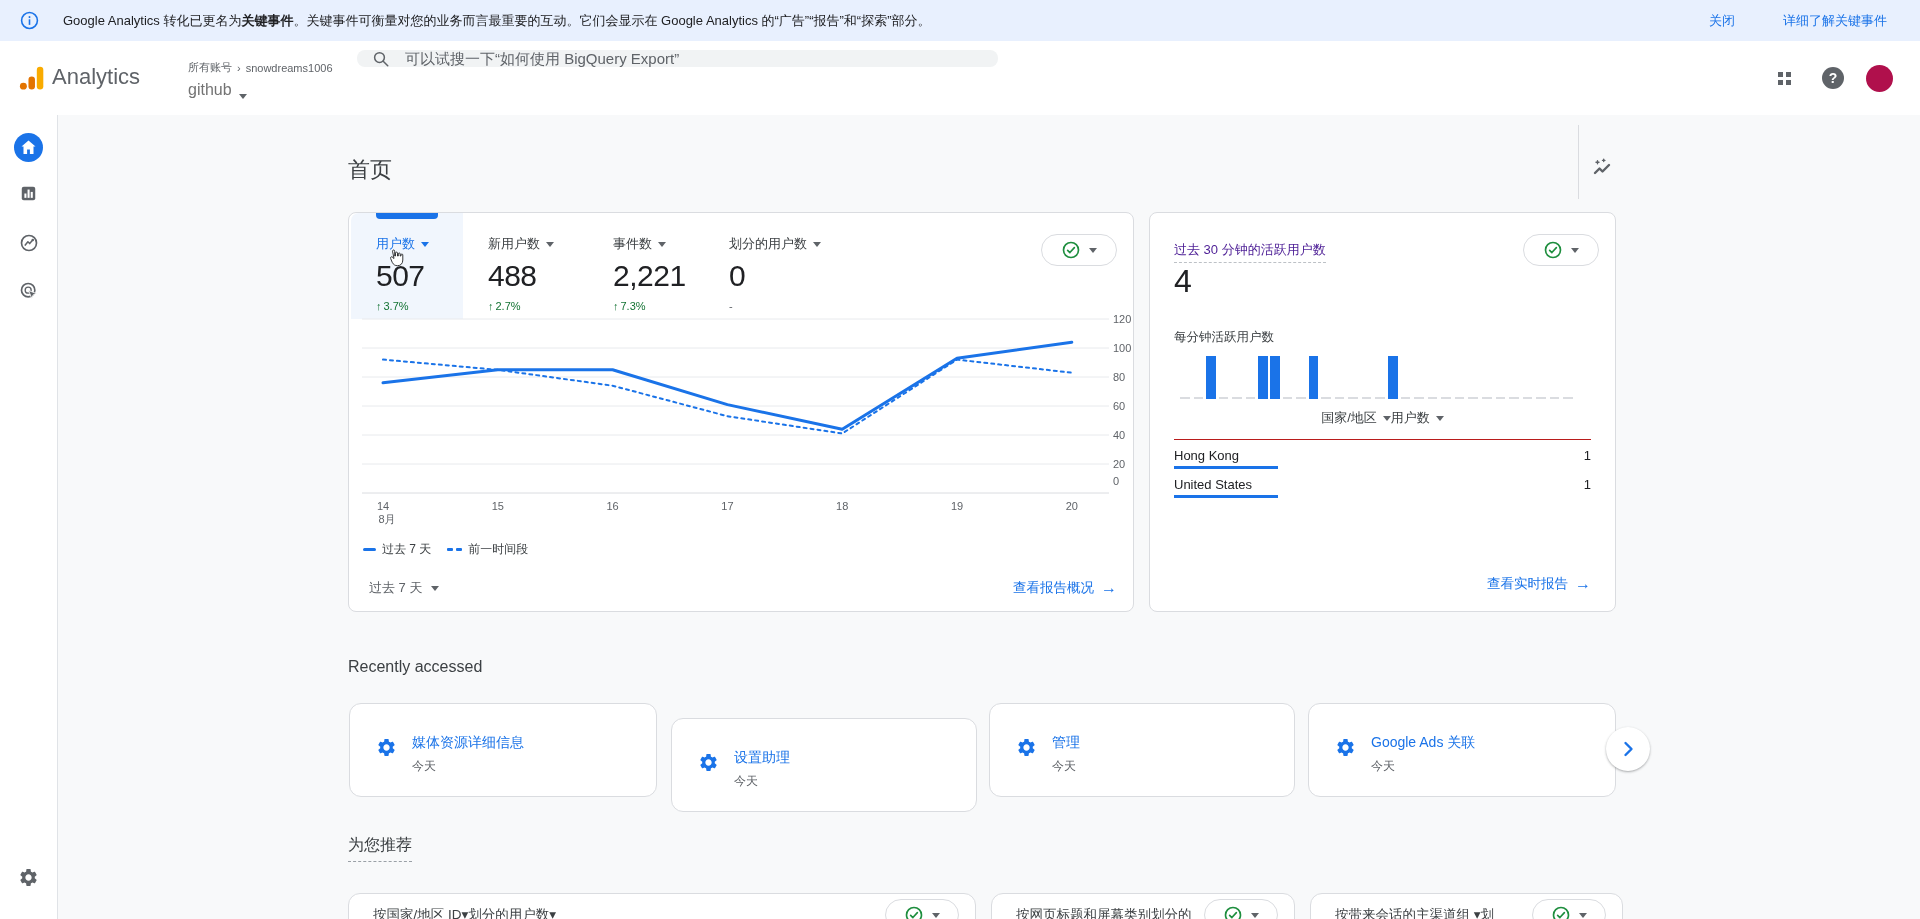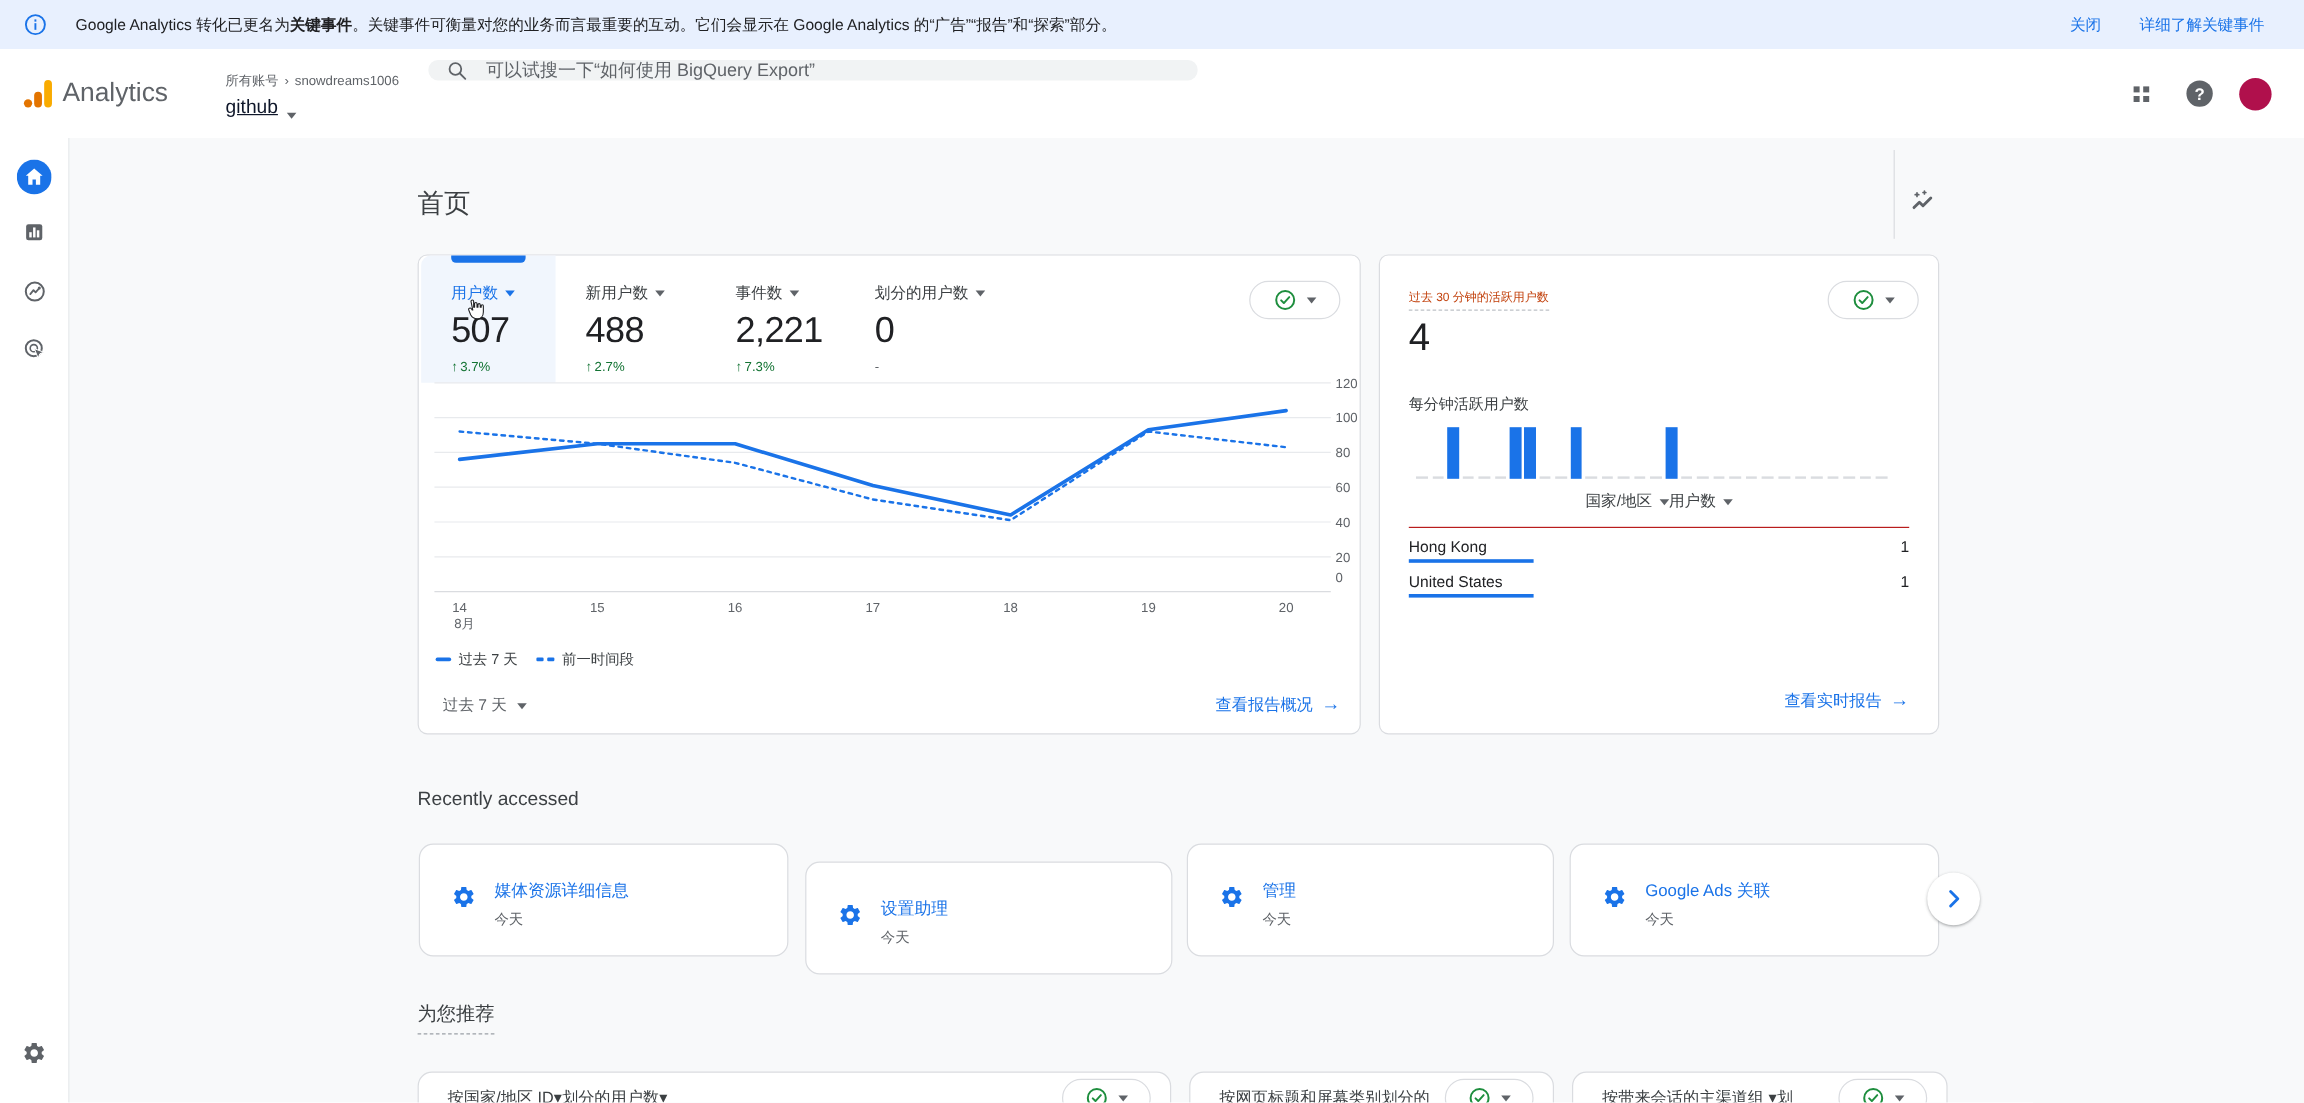--- a/index.html
+++ b/index.html
@@ -6,29 +6,29 @@
   body{font-family:"Liberation Sans","DejaVu Sans",sans-serif;color:#202124;}
   .stage{position:relative;width:1920px;height:919px;overflow:hidden;background:#fff;}
   .abs{position:absolute;}
 
   
   .banner{position:absolute;left:0;top:0;width:1920px;height:41px;background:#e8f0fe;
     display:flex;align-items:center;justify-content:space-between;box-sizing:border-box;
     padding:0 33px 0 20px;font-size:13px;}
   .banner-left{display:flex;align-items:center;gap:24px;}
   .banner-text{color:#202124;}
-  .banner-actions{display:flex;gap:32px;align-items:flex-end;}
+  .banner-actions{display:flex;gap:48px;align-items:flex-end;}
   .banner-actions a{color:#1a73e8;text-decoration:none;font-weight:500;cursor:pointer;}
 
   
   .header{position:absolute;left:0;top:41px;width:1920px;height:74px;background:#fff;padding-left:32px;}
   .logo{position:absolute;left:18px;top:24px;}
   .product-name{position:absolute;left:52px;top:23px;font-size:22px;color:#5f6368;}
   .breadcrumb{position:absolute;left:188px;top:19px;font-size:11px;color:#5f6368;display:flex;gap:5px;align-items:center;}
-  .property{position:absolute;left:188px;top:40px;font-size:16px;color:#0f172a;display:flex;align-items:flex-end;gap:7px;cursor:pointer;text-decoration:underline;}
+  .property{position:absolute;left:188px;top:40px;font-size:16px;color:#737373;display:flex;align-items:flex-end;gap:7px;cursor:pointer;}
   .searchbar{position:absolute;left:357px;top:9px;width:641px;height:17px;background:#f1f3f4;border-radius:8px;
     display:flex;align-items:center;gap:13px;padding:0 15px;box-sizing:border-box;}
   .searchbar input{border:none;background:transparent;outline:none;font-size:15px;color:#202124;width:100%;
     font-family:"Liberation Sans","DejaVu Sans",sans-serif;}
   .searchbar input::placeholder{color:#5f6368;opacity:1;}
   .hdr-icon{position:absolute;cursor:pointer;}
   .help-circle{width:22px;height:22px;border-radius:50%;background:#5f6368;color:#fff;font-size:14px;font-weight:bold;
     display:flex;align-items:center;justify-content:center;}
   .avatar{width:27px;height:27px;border-radius:50%;background:#b0104c;}
 
@@ -64,21 +64,21 @@
   .sw-solid{width:13px;height:3px;background:#1a73e8;border-radius:2px;}
   .sw-dashed{display:flex;gap:3px;}
   .sw-dashed i{width:6px;height:3px;background:#1a73e8;border-radius:1px;}
   .card-footer{position:absolute;left:20px;right:16px;top:366px;display:flex;justify-content:space-between;align-items:center;}
   .range-sel{display:flex;align-items:center;gap:9px;font-size:13px;color:#5f6368;cursor:pointer;}
   .card-link{display:flex;align-items:center;gap:7px;font-size:13.5px;color:#1a73e8;font-weight:500;text-decoration:none;cursor:pointer;}
   .link-arrow{font-size:16px;line-height:1;}
 
   
   .rt-card{left:1091px;top:97px;width:467px;height:400px;}
-  .rt-title{position:absolute;left:24px;top:28px;font-size:10px;color:#c2410c;border-bottom:1px dashed #bdc1c6;padding-bottom:3px;}
+  .rt-title{position:absolute;left:24px;top:28px;font-size:13px;color:#4c1d95;border-bottom:1px dashed #bdc1c6;padding-bottom:3px;}
   .rt-value{position:absolute;left:24px;top:50px;font-size:32px;color:#202124;}
   .rt-subtitle{position:absolute;left:24px;top:116px;font-size:12.5px;color:#3c4043;}
   .minute-bars{position:absolute;left:28px;right:40px;top:140px;height:46px;display:flex;align-items:flex-end;}
   .mbar{flex:1;margin:0 1px;background:#1a73e8;}
   .mdash{flex:1;margin:0 2px;height:2px;background:#dadce0;}
   .rt-table{position:absolute;left:24px;right:24px;top:196px;}
   .rt-thead{display:flex;justify-content:center;font-size:13px;color:#3c4043;padding-bottom:12px;border-bottom:1px solid #b91c1c;}
   .rt-th{display:flex;align-items:center;gap:6px;cursor:pointer;}
   .rt-row{position:relative;height:29px;font-size:13px;color:#202124;}
   .rt-name{position:absolute;left:0;top:8px;}

